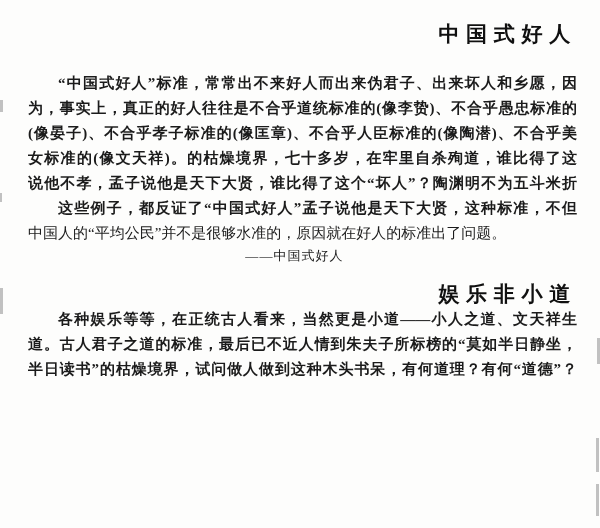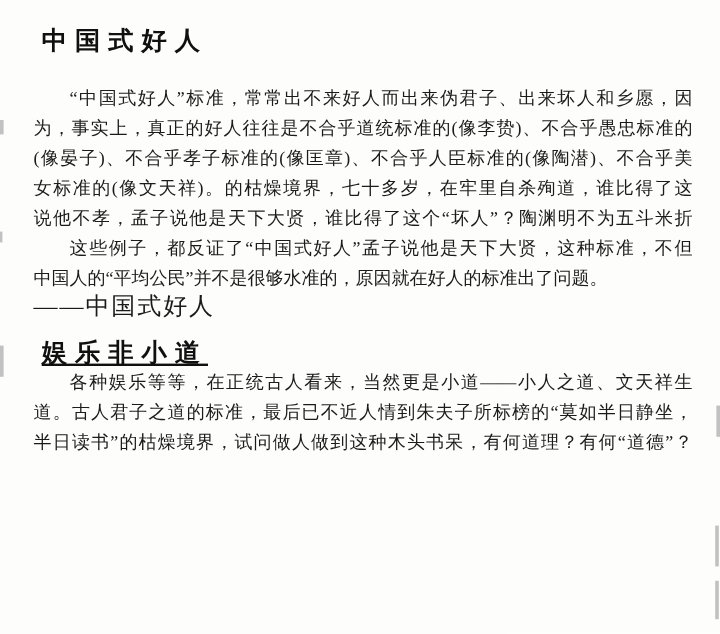--- a/index.html
+++ b/index.html
@@ -15,45 +15,45 @@
   .content {
     position: absolute;
     left: 28px;
     top: 0;
     width: 549px;
   }
   .article-title {
     font-size: 21px;
     line-height: 26px;
     font-weight: bold;
-    text-align: left;
+    text-align: right;
     letter-spacing: 0.32em;
     text-indent: 0.32em;
     color: #101010;
     white-space: nowrap;
   }
   #title1 { padding-top: 21px; }
-  #title2 { margin-top: 15px; text-decoration: underline; }
+  #title2 { margin-top: 15px; }
   .para { margin: 0; }
   #para1 { margin-top: 24px; }
   .line {
     font-size: 15px;
     line-height: 25px;
     height: 25px;
     overflow: hidden;
     text-align: justify;
     text-justify: inter-character;
   }
-  .line.just { text-align-last: justify; }
+  .line.just { text-align-last: justify; font-weight: bold; }
   .line.indent { text-indent: 2em; }
   .attribution {
-    font-size: 20px;
+    font-size: 13px;
     line-height: 20px;
     height: 20px;
-    text-align: left;
+    text-align: center;
     padding-right: 16px;
     letter-spacing: 0.08em;
   }
   .artifact {
     position: absolute;
     background: #8f8f8f;
     opacity: 0.55;
   }
   #art1 { left: 0; top: 100px; width: 3px; height: 12px; }
   #art2 { left: 0; top: 193px; width: 2px; height: 9px; }

